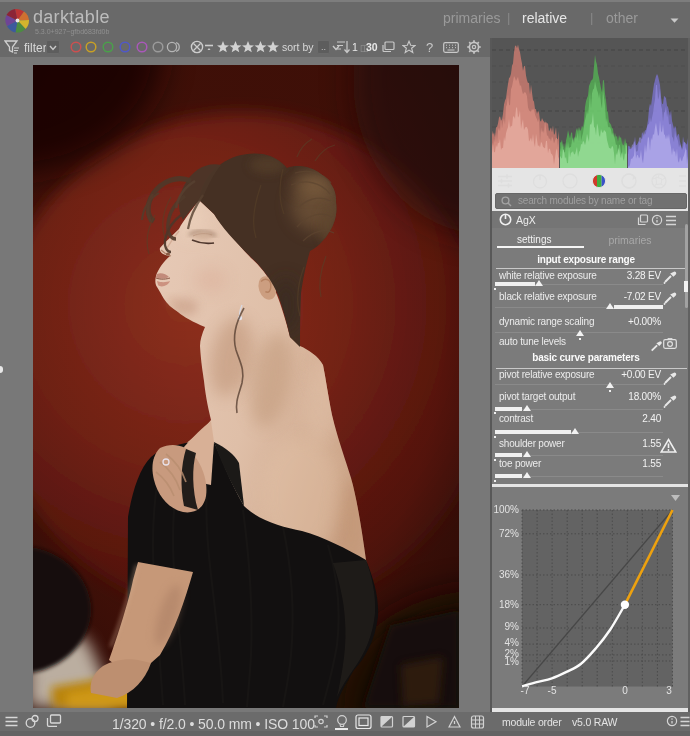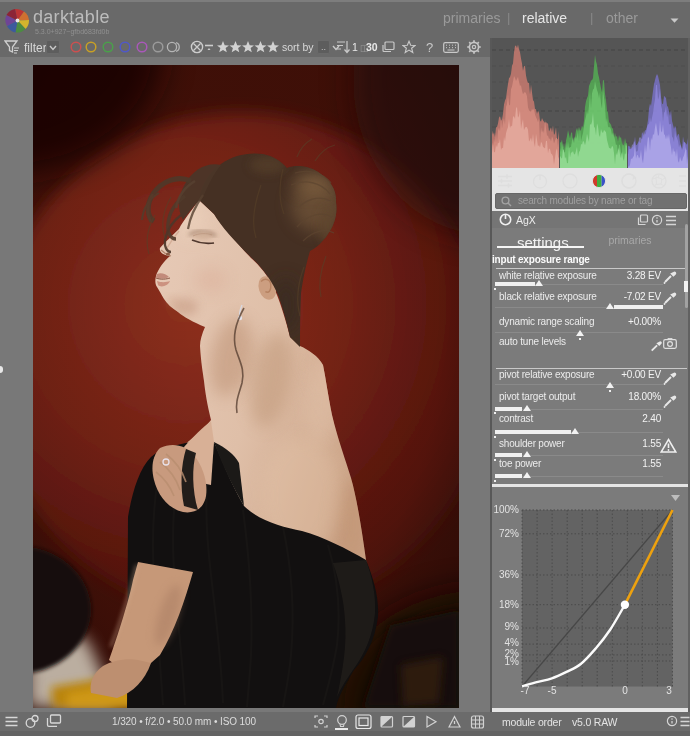--- a/index.html
+++ b/index.html
@@ -17,30 +17,30 @@
 #center { left:0; top:57px; width:492px; height:655px; background:#787878; }
 #photo { left:33px; top:8px; width:426px; height:643px; }
 #rpanel { left:492px; top:38px; width:198px; height:674px; background:#e5e5e5; }
 #hist { left:0; top:0; width:198px; height:130px; background:#555555; }
 #search { left:3px; top:155px; width:192px; height:16px; background:#717171;
   border:1px solid #676767; border-radius:2px; color:#9f9f9f; font-size:10px; letter-spacing:-0.2px; line-height:14px; }
 .module { left:0; width:198px; background:#7b7b7b; }
 .mhead { left:0; top:0; width:198px; height:17px; background:#757575; }
 .lbl { font-size:10px; letter-spacing:-0.2px; color:#ebebeb; }
 .val { font-size:10px; letter-spacing:-0.2px; color:#f3f3f3; text-align:right; }
-.sect { width:188px; font-size:10px; letter-spacing:-0.2px; font-weight:bold; color:#fbfbfb; }
+.sect { width:188px; text-align:center; font-size:10px; letter-spacing:-0.2px; font-weight:bold; color:#fbfbfb; }
 .sline { left:4px; width:191px; height:1px; background:#c9c9c9; }
 .sfill { height:4px; background:#f0f0f0; }
 .strack { height:1px; background:#8a8a8a; }
 .tri { width:0; height:0; border-left:4px solid transparent; border-right:4px solid transparent;
   border-bottom:6px solid #f2f2f2; }
 .dot2 { width:2px; height:2px; background:#f0f0f0; }
 #bottombar { left:0; top:712px; width:690px; height:19px; background:#6b6b6b; }
 #bottomstrip { left:0; top:731px; width:690px; height:5px; background:#636363; }
-.exif { font-size:10px; letter-spacing:-0.1px; color:#dcdcdc; }
+.exif { font-size:14px; letter-spacing:-0.1px; color:#dcdcdc; }
 svg { display:block; }
 </style>
 </head>
 <body>
 <div id="page">
   <div class="abs" id="topbar"></div>
   <div class="abs" id="topline"></div>
 
   <svg class="abs" style="left:5px;top:8px" width="25" height="25" viewBox="0 0 25 25">
     <g>
@@ -443,21 +443,21 @@
       </svg>
       <svg class="abs" style="left:159px;top:3px" width="12" height="12" viewBox="0 0 12 12">
         <circle cx="6" cy="6" r="4.6" fill="none" stroke="#d5d5d5" stroke-width="1.2"></circle>
         <circle cx="6" cy="4" r="0.8" fill="#d5d5d5"></circle>
           <path d="M6 6 V8.6" stroke="#d5d5d5" stroke-width="1.3"></path>
       </svg>
       <svg class="abs" style="left:173px;top:4px" width="12" height="11" viewBox="0 0 12 11">
         <path d="M1 1.5 H11 M1 5.5 H11 M1 9.5 H11" stroke="#d5d5d5" stroke-width="1.3"></path>
       </svg>
 
-      <div class="abs" style="left:25px;top:23px;width:45px;text-align:right;font-size:15px;color:#f2f2f2">settings</div>
+      <div class="abs" style="left:25px;top:23px;width:45px;text-align:left;font-size:10px;color:#f2f2f2">settings</div>
       <div class="abs" style="left:5px;top:72px;width:87px;height:2px;background:#f5f5f5;top:35px"></div>
       <div class="abs" style="left:113px;top:23px;width:50px;text-align:center;font-size:10.5px;color:#a8a8a8">primaries</div>
       <div class="abs sect" style="top:43px">input exposure range</div>
       <div class="abs sline" style="top:57px"></div>
 
       <div class="abs lbl" style="left:7px;top:59px">white relative exposure</div>
       <div class="abs val" style="left:100px;top:59px;width:69px">3.28 EV</div>
       <div class="abs sfill" style="left:3px;top:71px;width:40px"></div>
       <div class="abs strack" style="left:43px;top:73px;width:128px"></div>
       <div class="abs tri" style="left:43px;top:69px"></div>
@@ -469,20 +469,21 @@
       <div class="abs sfill" style="left:122px;top:94px;width:49px"></div>
       <div class="abs tri" style="left:114px;top:92px"></div>
 
       <div class="abs lbl" style="left:7px;top:105px">dynamic range scaling</div>
       <div class="abs val" style="left:100px;top:105px;width:69px">+0.00%</div>
       <div class="abs strack" style="left:3px;top:121px;width:168px"></div>
       <div class="abs tri" style="left:84px;top:119px"></div>
       <div class="abs dot2" style="left:87px;top:127px"></div>
 
       <div class="abs lbl" style="left:7px;top:125px">auto tune levels</div>
+      <div class="abs sect" style="top:141px">basic curve parameters</div>
       <div class="abs sline" style="top:157px"></div>
 
       <div class="abs lbl" style="left:7px;top:158px">pivot relative exposure</div>
       <div class="abs val" style="left:100px;top:158px;width:69px">+0.00 EV</div>
       <div class="abs strack" style="left:3px;top:173px;width:168px"></div>
       <div class="abs tri" style="left:114px;top:171px"></div>
       <div class="abs dot2" style="left:117px;top:179px"></div>
 
       <div class="abs lbl" style="left:7px;top:180px">pivot target output</div>
       <div class="abs val" style="left:100px;top:180px;width:69px">18.00%</div>

